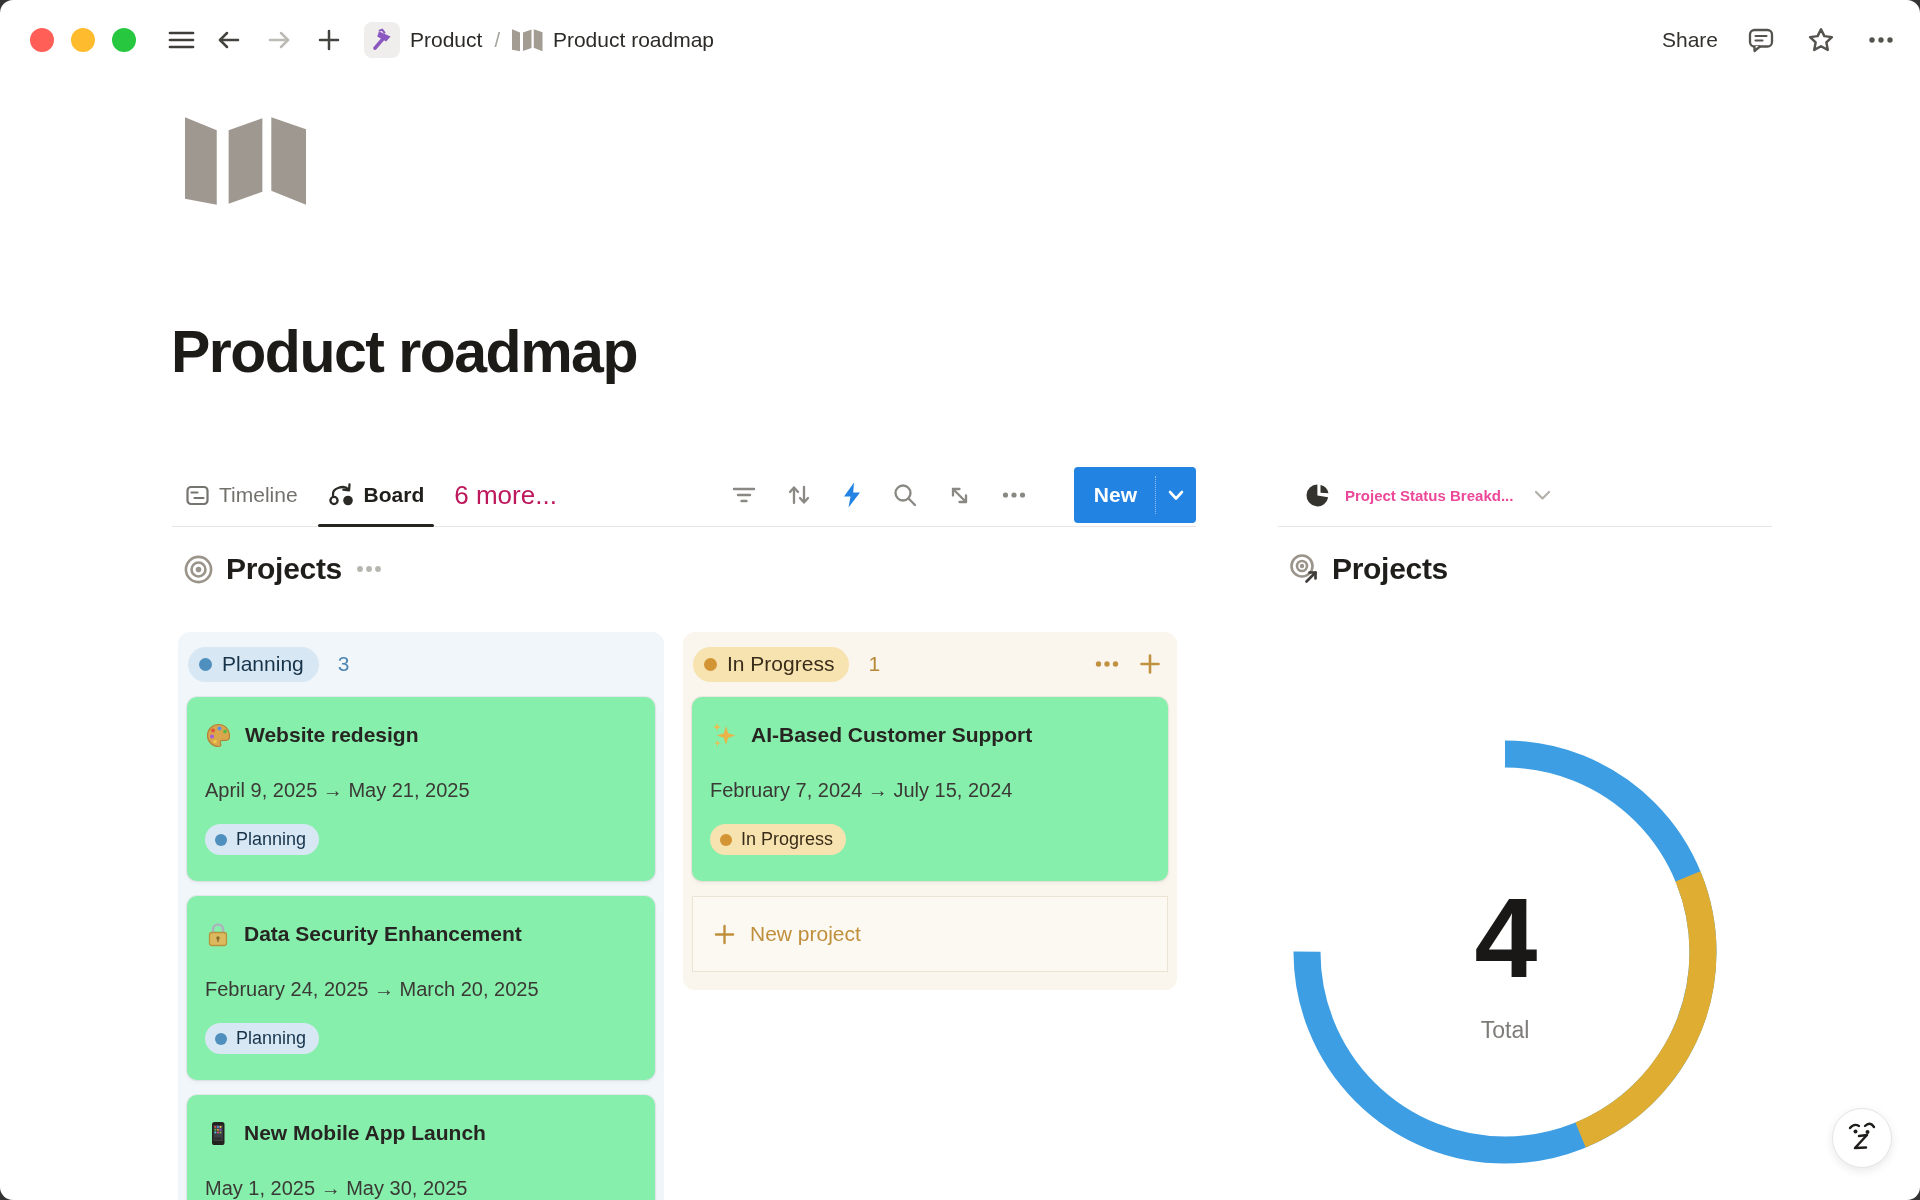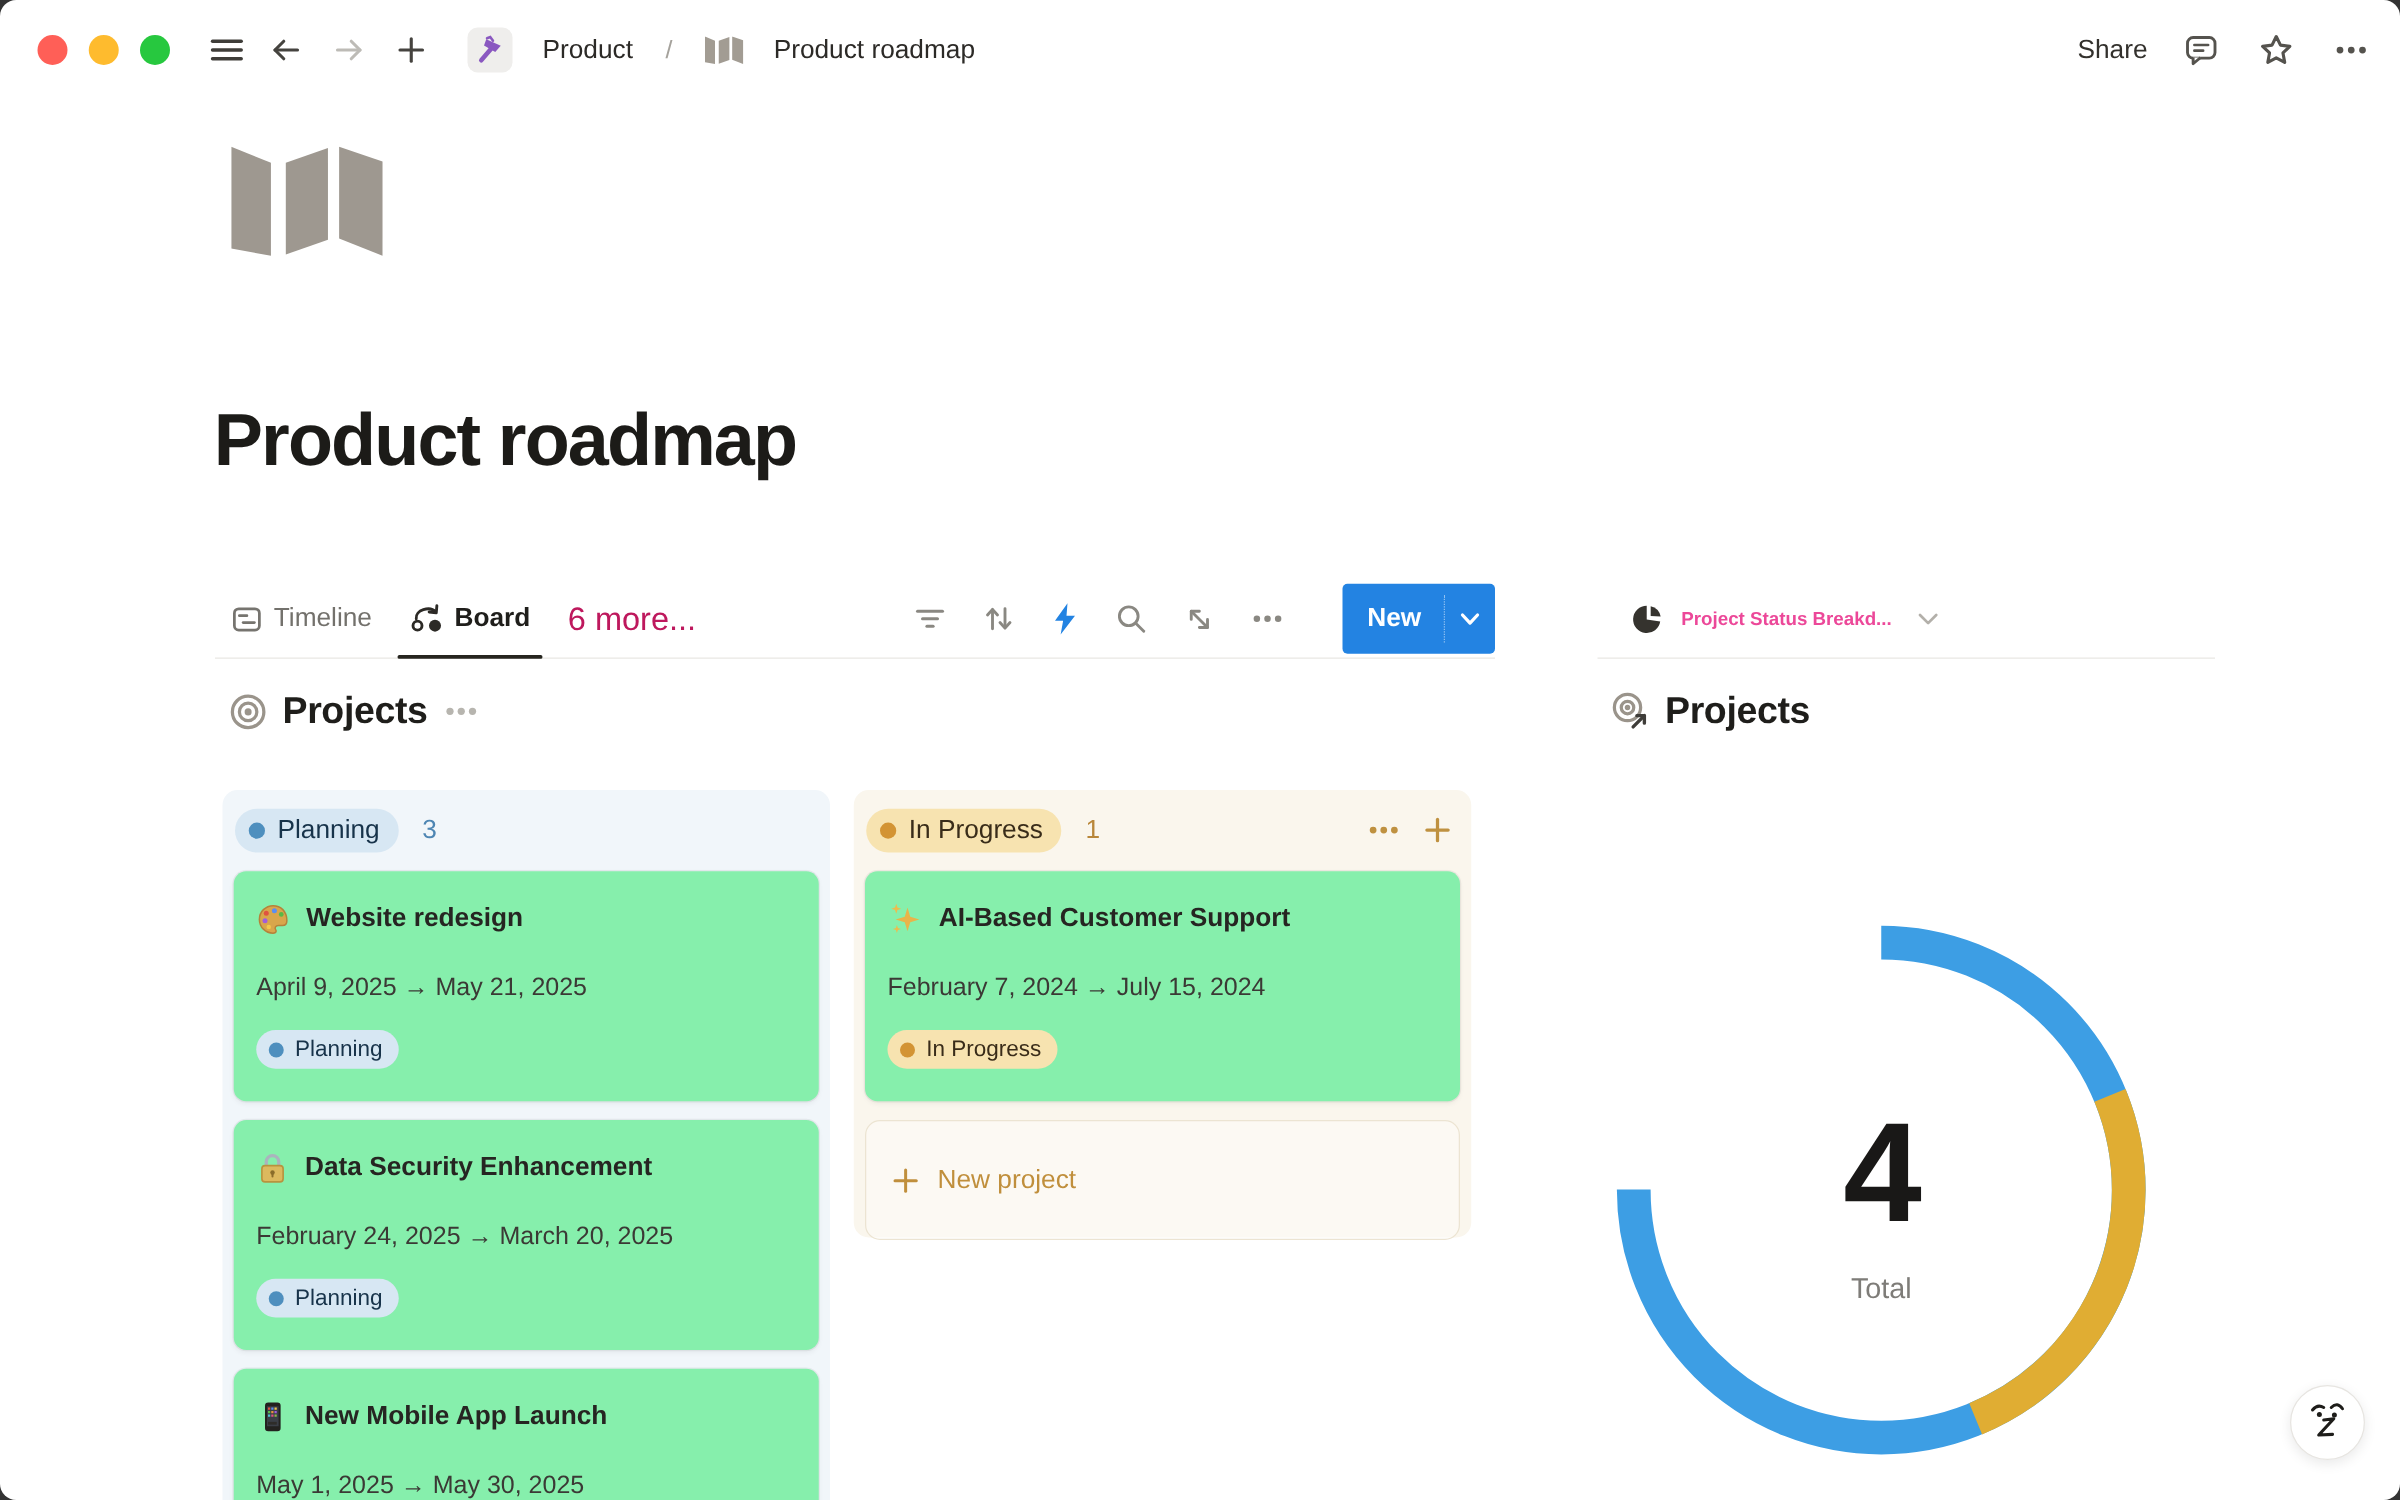--- a/index.html
+++ b/index.html
@@ -8,21 +8,21 @@
 
   
   .topbar { position:absolute; left:0; top:0; right:0; height:80px; display:flex; align-items:center; padding:0 22px 0 30px; }
   .lights { display:flex; gap:17px; align-items:center; }
   .light { width:24px; height:24px; border-radius:50%; }
   .light.red{ background:#ff5f57; } .light.yellow{ background:#febb2e; } .light.green{ background:#27c83f; }
   .tb-icon { display:flex; align-items:center; justify-content:center; width:34px; height:34px; cursor:pointer; }
   .tb-icon svg { display:block; }
   .hamburger { margin-left:28px; }
   .nav-back { margin-left:14px; } .nav-fwd { margin-left:16px; } .nav-plus { margin-left:16px; }
-  .crumb { display:flex; align-items:center; margin-left:28px; gap:24px; }
+  .crumb { display:flex; align-items:center; margin-left:18px; gap:10px; }
   .crumb-chip { width:36px; height:36px; border-radius:8px; background:#efeeec; display:flex; align-items:center; justify-content:center; }
   .crumb-label { font-size:21px; color:#2c2a27; cursor:pointer; }
   .crumb-sep { font-size:20px; color:#a5a29c; margin:0 2px; }
   .crumb-mapicon { display:flex; align-items:center; }
   .topbar-right { margin-left:auto; display:flex; align-items:center; gap:26px;text-align:right; }
   .share-label { font-size:21px; color:#33312d; cursor:pointer; }
 
   
   .page-icon { position:absolute; left:185px; top:117px; cursor:pointer; }
   .page-title { position:absolute; left:171px; top:318px; font-size:59px; font-weight:700; letter-spacing:-1.5px; color:#1c1b18; cursor:text; }
@@ -62,21 +62,21 @@
   .count-blue { color:#4e86b3; } .count-yellow { color:#b9873a; }
   .col-actions { margin-left:auto; display:flex; align-items:center; gap:18px; }
   .col-actions .ctl svg { display:block; }
 
   .card { background:#86efac; border-radius:10px; box-shadow:0 0 0 1px rgba(15,15,15,.055), 0 2px 4px rgba(15,15,15,.05); padding:22px 18px 26px 18px; margin-bottom:15px; cursor:pointer; }
   .card-title-row { display:flex; align-items:center; gap:13px; min-height:32px; }
   .card-title { font-size:21px; font-weight:600; color:#262522; }
   .card-date { margin-top:26px; font-size:20px; color:#3b3935; line-height:27px; }
   .card-tag { margin-top:20px; display:inline-flex; align-items:center; gap:9px; height:31px; padding:0 13px 0 10px; border-radius:16px; font-size:18px; }
   .card-tag .dot { width:12px; height:12px; border-radius:50%; }
-  .new-project { height:96px; border:1px solid #ece4d2; background:rgba(255,255,255,.35); border-radius:12px; display:flex; align-items:center; gap:14px; padding:0 20px; cursor:pointer; }
+  .new-project { height:76px; border:1px solid #ece4d2; background:rgba(255,255,255,.35); border-radius:0; display:flex; align-items:center; gap:14px; padding:0 20px; cursor:pointer; }
   .new-project-label { font-size:21px; color:#c08f3c; }
 
   
   .donut-wrap { position:absolute; left:1275px; top:722px; width:460px; height:460px; }
   .donut-center { position:absolute; left:1355px; top:882px; width:300px; text-align:center; }
   .donut-total { font-size:113px; font-weight:600; color:#191817; line-height:1; letter-spacing:-2px; }
   .donut-label { margin-top:22px; font-size:23px; color:#7e7c78; }
 
   
   .ai-btn { position:absolute; left:1832px; top:1108px; width:60px; height:60px; border-radius:50%; background:#fff; border:1px solid #e7e5e1; box-shadow:0 3px 10px rgba(0,0,0,.09); display:flex; align-items:center; justify-content:center; cursor:pointer; }

